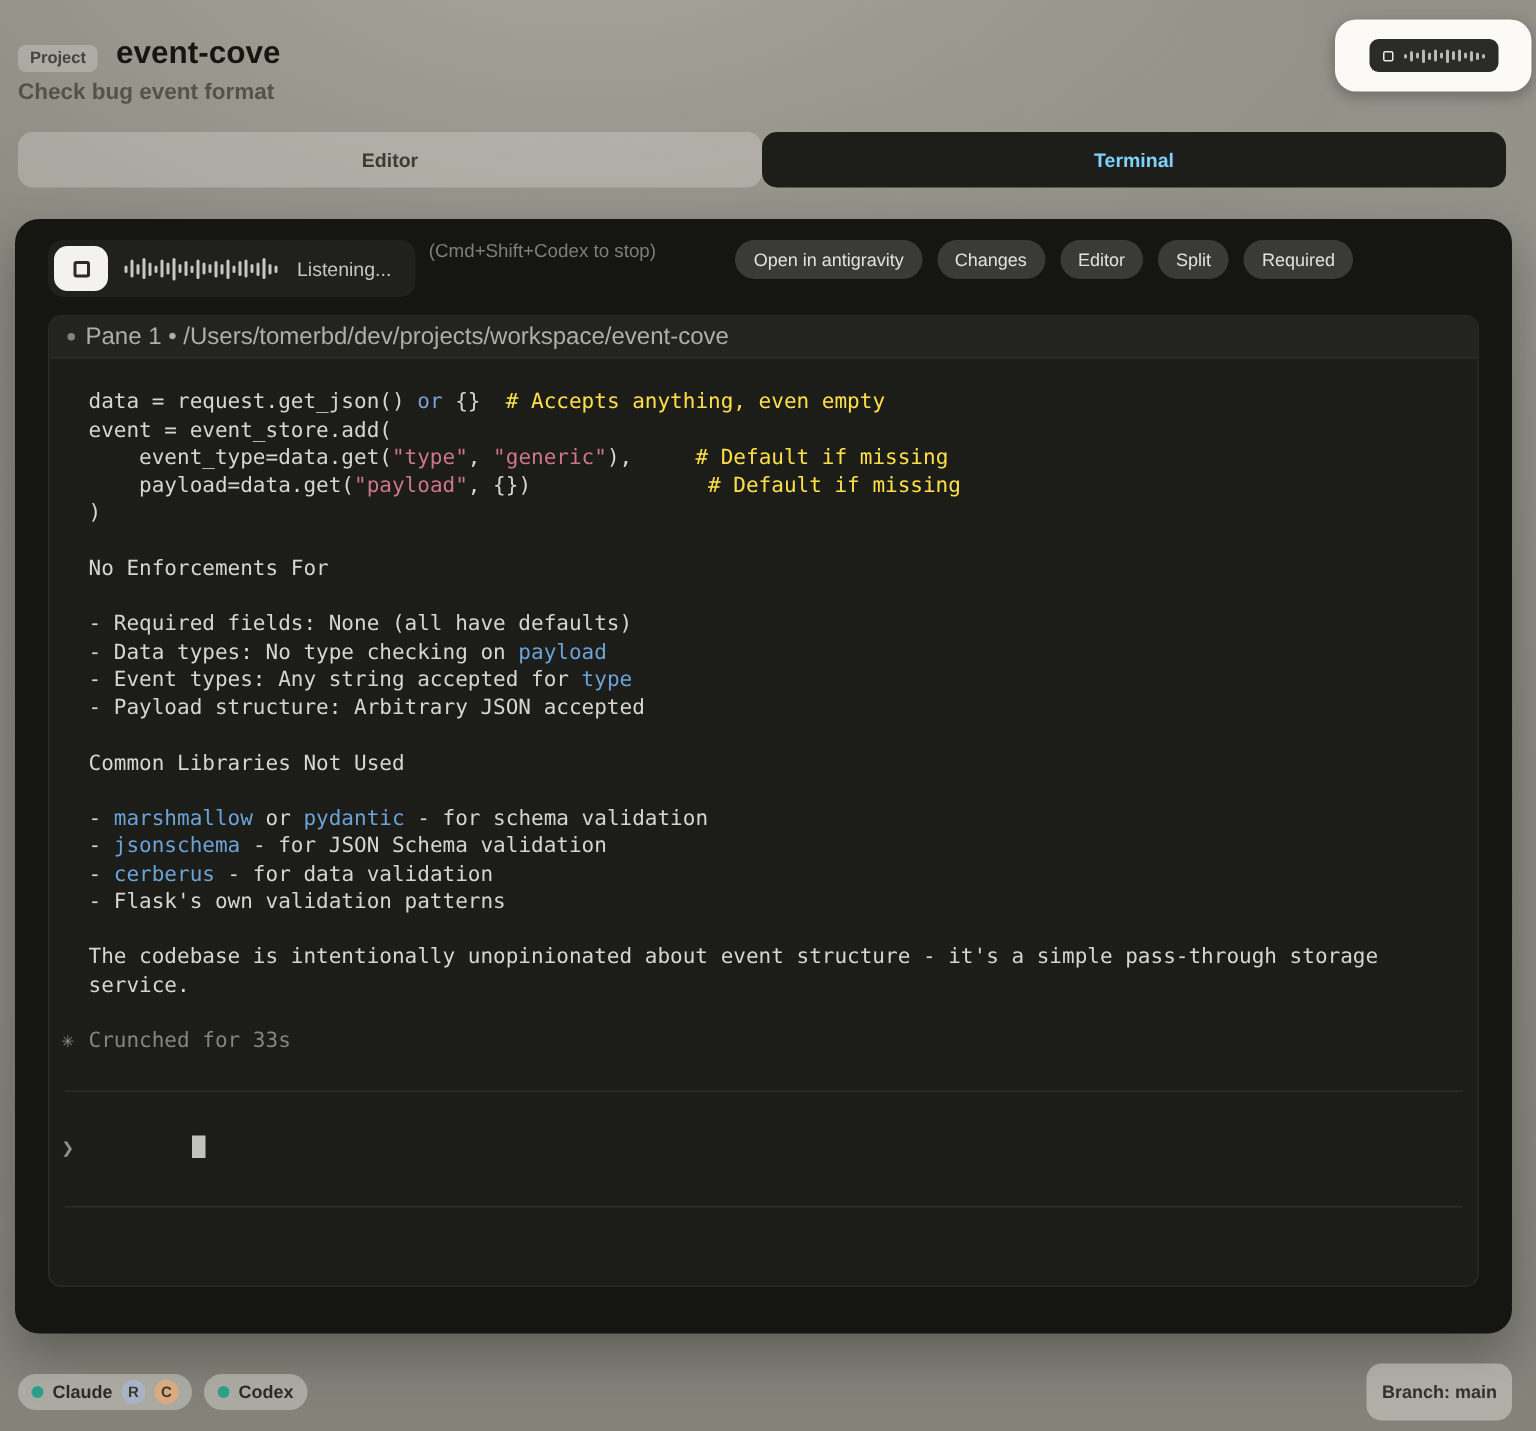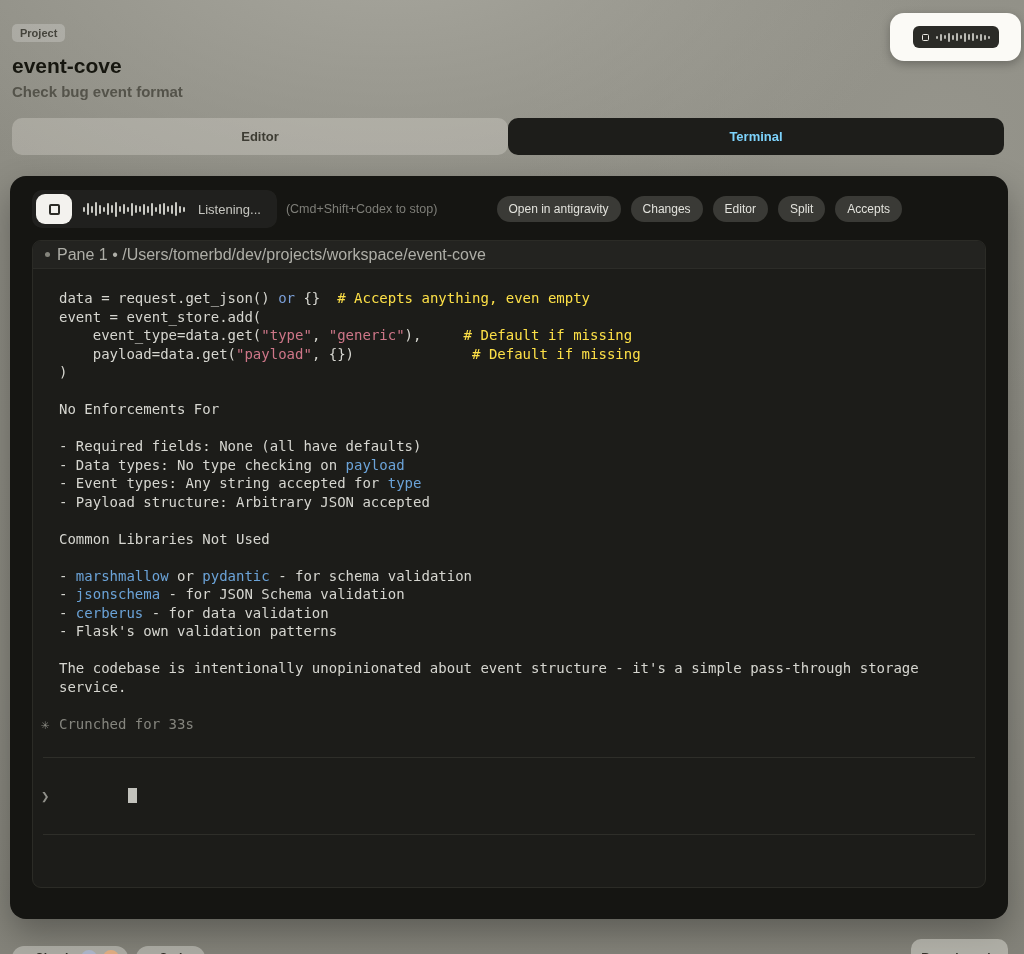--- a/index.html
+++ b/index.html
@@ -8,42 +8,42 @@
     width: 1024px; height: 954px; position: relative; overflow: hidden;
     font-family: "Liberation Sans", "DejaVu Sans", sans-serif;
     background:
       radial-gradient(900px 520px at 38% -8%, #a8a79e 0%, rgba(168,167,158,0) 62%),
       radial-gradient(760px 640px at 92% 14%, #95948b 0%, rgba(149,148,139,0) 55%),
       linear-gradient(180deg, #8e8d84 0%, #8b8a81 70%, #84837a 100%);
   }
 
   
   .header { padding: 24px 12px 0 12px; }
-  .header-row { display: flex; align-items: flex-start; gap: 12px; flex-direction: column; }
+  .header-row { display: flex; align-items: flex-end; gap: 12px; }
   .project-badge { background: rgba(255,255,255,0.22); color: #45443c; font-size: 11px; font-weight: 700; padding: 3px 8px; border-radius: 5px; }
   .page-title { font-size: 21px; font-weight: 700; color: #16160f; }
   .page-subtitle { margin-top: 5px; font-size: 15px; font-weight: 700; color: #54534a; }
 
   
   .audio-card { position: absolute; top: 13px; right: 3px; width: 131px; height: 48px; background: #fbfaf6; border-radius: 14px; box-shadow: 0 3px 10px rgba(0,0,0,0.28); display: flex; align-items: center; justify-content: center; cursor: pointer; }
   .audio-pill { background: #2b2b27; border-radius: 6px; height: 22px; display: flex; align-items: center; gap: 7px; padding: 0 9px; }
   .stop-square-sm { width: 7px; height: 7px; border: 1.5px solid #eceae4; border-radius: 1.5px; }
   .waveform { display: flex; align-items: center; gap: 2px; }
   .wbar { width: 2px; background: #c8c8c2; border-radius: 1px; }
   .audio-pill .wbar { background: #b9b9b3; }
 
   
   .tabbar { display: flex; margin: 18px 20px 0 12px; height: 37px; }
   .tab { flex: 1; border: none; font-family: inherit; font-size: 13px; font-weight: 600; border-radius: 10px; cursor: pointer; }
   .tab-editor { background: rgba(236,235,228,0.28); color: #3d3c33; }
   .tab-terminal { background: #1d1d1a; color: #7dd3fc; }
 
   
   .panel { margin: 21px 16px 0 10px; height: 743px; background: #151512; border-radius: 16px; box-shadow: 0 14px 34px rgba(0,0,0,0.3); padding: 14px 22px 0 22px; }
-  .toolbar { display: flex; align-items: center; height: 38px; }
+  .toolbar { display: flex; height: 38px; }
   .listen-chip { display: flex; align-items: center; gap: 11px; background: rgba(255,255,255,0.05); border-radius: 10px; padding: 4px 16px 4px 4px; }
   .stop-btn { width: 36px; height: 30px; background: #f3f2ee; border: none; border-radius: 9px; display: flex; align-items: center; justify-content: center; cursor: pointer; }
   .stop-square { width: 11px; height: 11px; border: 2px solid #2c2c27; border-radius: 2px; }
   .listening-label { font-size: 13px; color: #c6c6c0; margin-left: 2px; }
   .listening-hint { font-size: 12.5px; color: #7e7e78; margin-left: 9px; }
   .toolbar-spacer { flex: 1; }
   .tb-btn { background: #3a3a36; color: #e2e2dc; border: none; font-family: inherit; font-size: 12px; padding: 6px 12px; border-radius: 14px; margin-left: 10px; cursor: pointer; }
   .toolbar-right-pad { width: 84px; }
 
   
@@ -145,21 +145,21 @@
           <span class="wbar" style="height: 6px;"></span>
           <span class="wbar" style="height: 9px;"></span>
           <span class="wbar" style="height: 14px;"></span>
           <span class="wbar" style="height: 7px;"></span>
           <span class="wbar" style="height: 5px;"></span>
         </span>
       <span class="listening-label">Listening...</span>
     </div>
     <span class="listening-hint">(Cmd+Shift+Codex to stop)</span>
     <span class="toolbar-spacer"></span>
-    <span id="toolbar-buttons"><button class="tb-btn">Open in antigravity</button><button class="tb-btn">Changes</button><button class="tb-btn">Editor</button><button class="tb-btn">Split</button><button class="tb-btn">Accepts</button></span>
+    <span id="toolbar-buttons"><button class="tb-btn">Open in antigravity</button><button class="tb-btn">Changes</button><button class="tb-btn">Editor</button><button class="tb-btn">Split</button><button class="tb-btn">Required</button></span>
     <span class="toolbar-right-pad"></span>
   </div>
 
   <div class="pane">
     <div class="pane-header">
       <span class="pane-dot"></span>
       <span>Pane 1 • /Users/tomerbd/dev/projects/workspace/event-cove</span>
     </div>
     <div class="term-body">
       <div id="term-lines">

